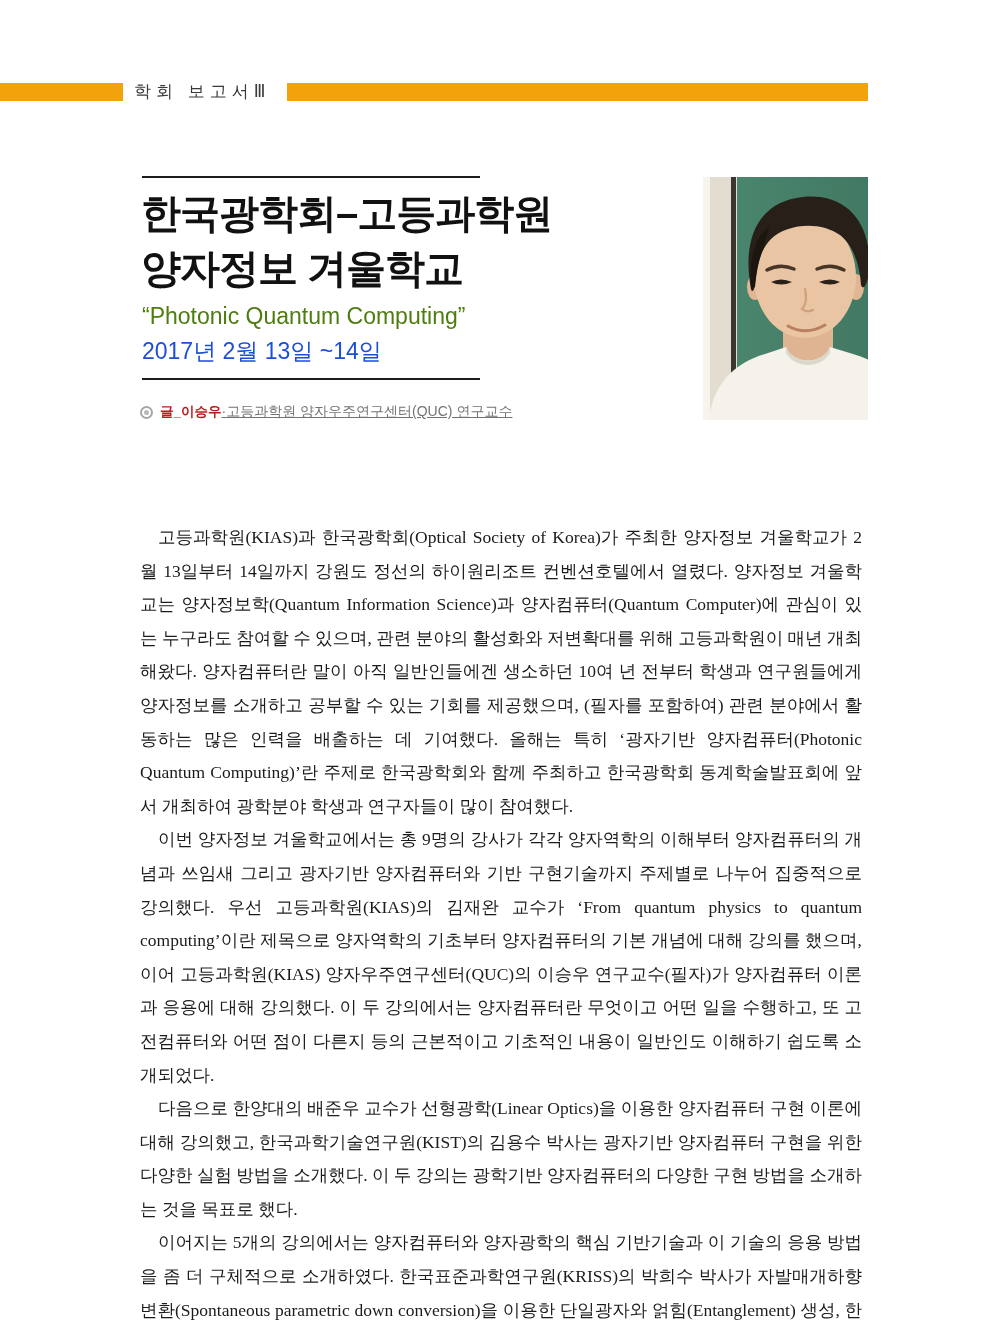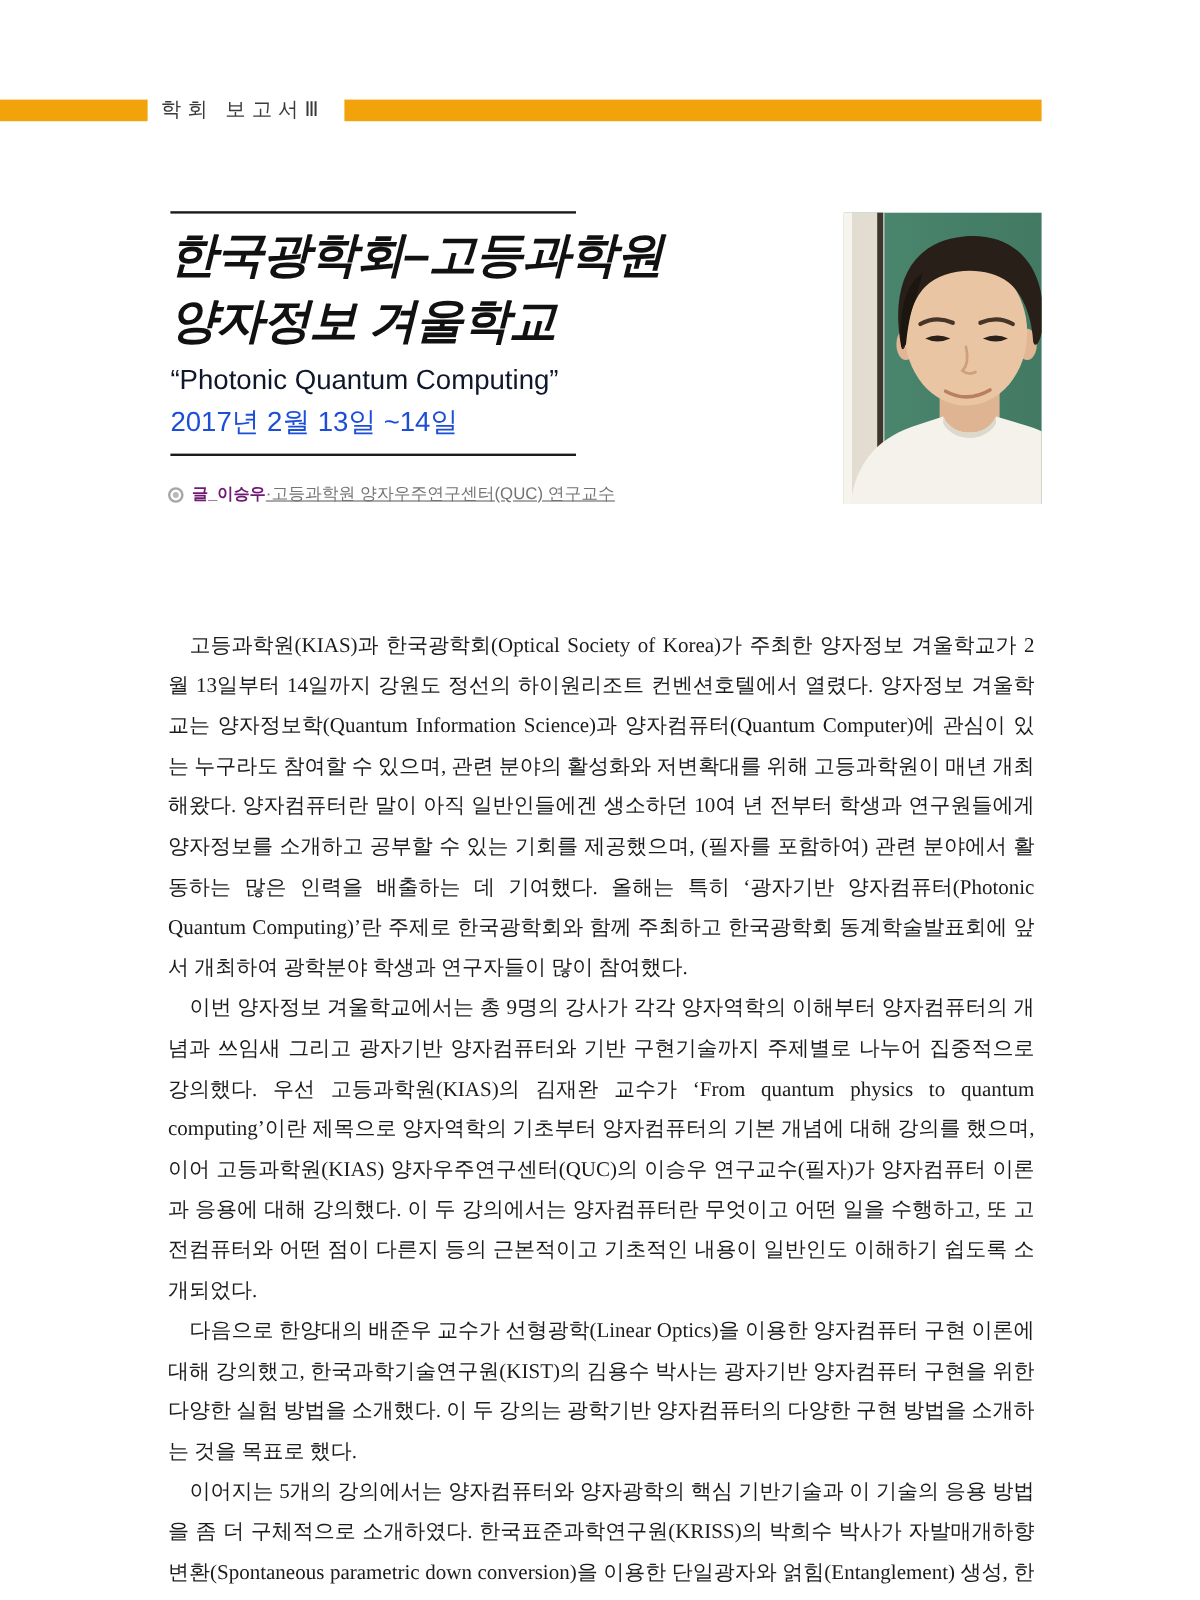--- a/index.html
+++ b/index.html
@@ -33,39 +33,39 @@
   .vtext.newsletter { top:10px; left:calc(50% + 8px); font-size:13.5px; }
   .vtext.section    { top:14px; left:calc(50% + 8px); font-size:13.5px; }
 
   
   .title-rule { position:absolute; left:142px; width:338px; height:2px; background:#1c1c1c; }
   .title-rule.top    { top:176px; }
   .title-rule.bottom { top:378px; }
   .doc-title {
     position:absolute; left:141px; top:186px; margin:0;
     font-size:40px; line-height:55px; font-weight:700;
-    letter-spacing:-1px; color:#111111; white-space:nowrap;font-style:italic;
+    letter-spacing:-1px; color:#111111; white-space:nowrap;
   }
   .doc-subtitle {
     position:absolute; left:142px; top:303px;
-    font-size:23px; color:#0f172a; white-space:nowrap;
+    font-size:23px; color:#4d7c0f; white-space:nowrap;
   }
   .doc-date {
     position:absolute; left:142px; top:336px;
     font-size:23px; color:#1d4ed8; white-space:nowrap;
   }
 
   
   .byline { position:absolute; left:140px; top:403px; display:flex; align-items:center; }
   .byline-icon {
     width:9px; height:9px; border:2px solid #a6a6a6; border-radius:50%;
     display:inline-flex; align-items:center; justify-content:center; margin-right:7px;
   }
   .byline-icon::after { content:""; width:5px; height:5px; border-radius:50%; background:#b9b9b9; }
-  .byline-strong { font-size:13.5px; font-weight:700; color:#701a75; white-space:nowrap; }
+  .byline-strong { font-size:13.5px; font-weight:700; color:#b91c1c; white-space:nowrap; }
   .byline-rest   { font-size:14px; color:#737373; white-space:nowrap;text-decoration:underline; }
 
   
   .photo { position:absolute; left:703px; top:177px; width:210px; height:243px; margin:0; }
   .photo svg { display:block; }
 
   
   .body-text {
     position:absolute; left:140px; top:521px; width:722px;
     font-family:"Liberation Serif","DejaVu Serif",serif;

